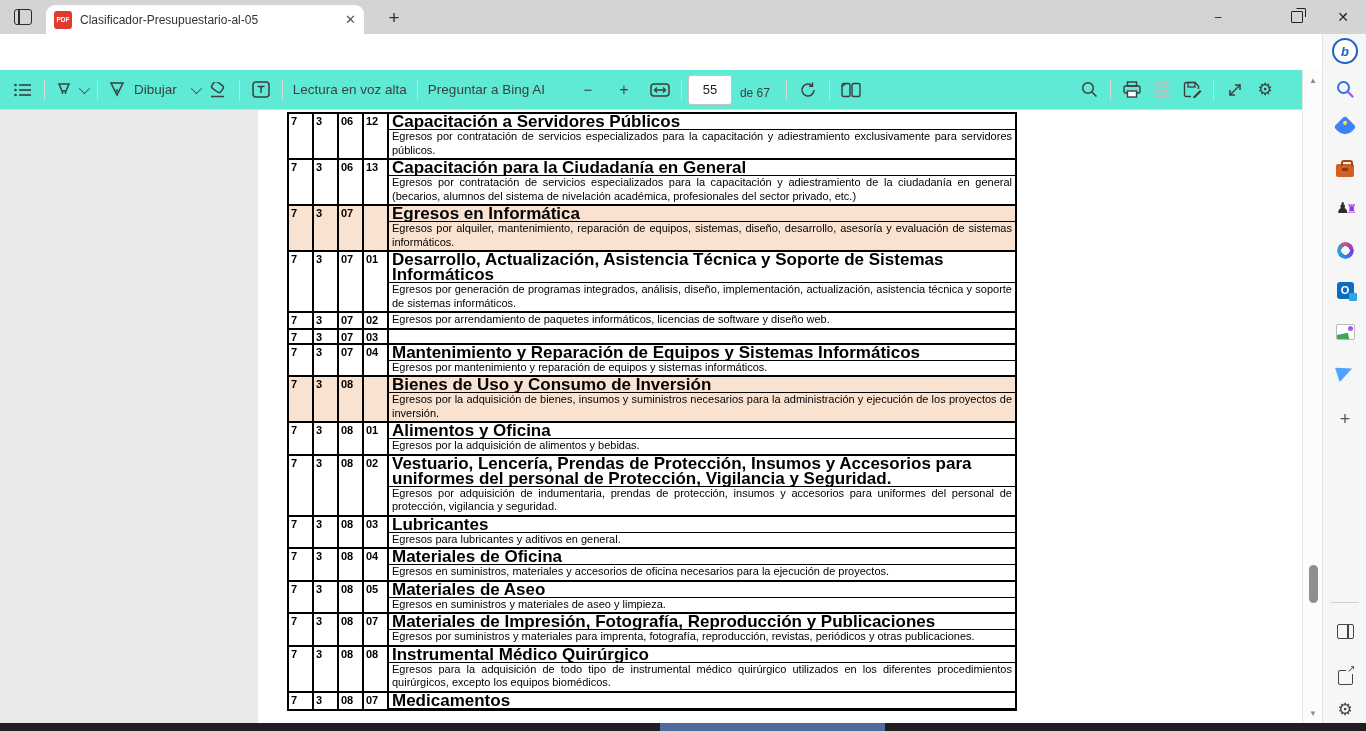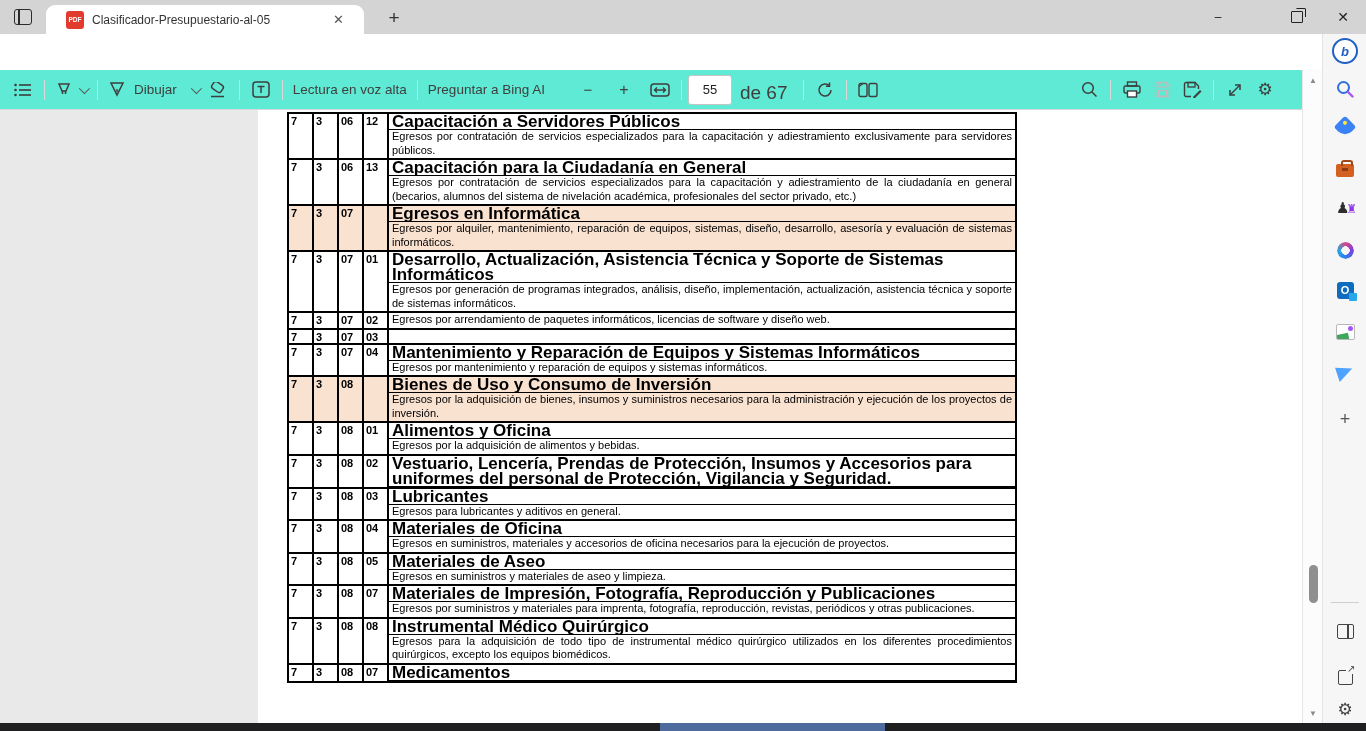--- a/index.html
+++ b/index.html
@@ -4,21 +4,21 @@
 <style>
   html,body{margin:0;padding:0;}
   body{width:1366px;height:731px;overflow:hidden;position:relative;
        font-family:"Liberation Sans",sans-serif;background:#fff;-webkit-font-smoothing:antialiased;}
   .abs{position:absolute;}
   
   .titlebar{left:0;top:0;width:1366px;height:34px;background:#d4d4d4;}
   .ws-icon{left:14px;top:9px;width:16px;height:14px;border:1.6px solid #2b2b2b;border-radius:3px;}
   .ws-icon::after{content:"";position:absolute;left:3px;top:0;bottom:0;width:1.6px;background:#2b2b2b;}
   .tab{left:46px;top:5px;width:318px;height:29px;background:#fff;border-radius:9px 9px 0 0;
-       display:flex;align-items:center;padding:0 20px;box-sizing:border-box;}
+       display:flex;align-items:center;padding:0 8px;box-sizing:border-box;}
   .pdf-badge{width:18px;height:18px;background:#e23b2e;border-radius:3px;color:#fff;font-size:6.5px;
        font-weight:bold;display:flex;align-items:center;justify-content:center;flex:0 0 auto;}
   .tab-title{font-size:12px;color:#333;margin-left:8px;white-space:nowrap;overflow:hidden;flex:1;
        -webkit-mask-image:linear-gradient(90deg,#000 85%,transparent);mask-image:linear-gradient(90deg,#000 85%,transparent);}
   .tab-close{font-size:13px;color:#555;margin-left:4px;cursor:default;}
   .newtab{left:382px;top:8px;font-size:19px;color:#333;width:24px;height:20px;text-align:center;line-height:20px;}
   .wbtn{top:0;width:46px;height:33px;display:flex;align-items:center;justify-content:center;color:#222;font-size:14px;}
   .restore-glyph{width:10px;height:10px;border:1.2px solid #222;border-radius:1px;position:relative;}
   .restore-glyph::before{content:"";position:absolute;left:2px;top:-4px;width:10px;height:10px;border:1.2px solid #222;border-radius:1px;clip-path:polygon(20% 0,100% 0,100% 80%,80% 80%,80% 20%,20% 20%);}
   
@@ -40,21 +40,21 @@
   
   .pdfbar{left:0;top:70px;width:1366px;height:40px;background:#5eead4;border-bottom:1px solid #d8d8d8;
        display:flex;align-items:center;box-sizing:border-box;padding:0 8px;}
   .tbtn{height:30px;min-width:30px;display:flex;align-items:center;justify-content:center;color:#3e3e3e;
        font-size:13.5px;border-radius:4px;padding:0 4px;box-sizing:border-box;flex:0 0 auto;}
   .tlabel{font-size:13.5px;color:#3e3e3e;padding:0 8px;flex:0 0 auto;}
   .vdiv{width:1px;height:20px;background:#d9d9d9;margin:0 6px;flex:0 0 auto;}
   .chev{width:7px;height:7px;border-right:1.4px solid #555;border-bottom:1.4px solid #555;transform:rotate(45deg) translateY(-2px);margin-left:6px;}
   .pageinput{width:38px;height:26px;border:1px solid #c4c4c4;border-radius:3px;text-align:center;font-size:13px;
        color:#222;font-family:"Liberation Sans",sans-serif;}
-  .de-label{font-size:19px;color:#3e3e3e;margin:6px 10px 0 8px;}
+  .de-label{font-size:12px;color:#3e3e3e;margin:6px 10px 0 8px;}
   svg.ic{display:block;}
   
   .content{left:0;top:110px;width:1366px;height:613px;background:#e9e9e9;overflow:hidden;}
   .page{left:258px;top:0;width:1046px;height:613px;background:#fff;overflow:hidden;}
   .pdf-table{position:absolute;left:29px;top:2px;width:730px;border:2px solid #000;border-bottom:none;box-sizing:border-box;}
   .prow{display:flex;border-bottom:2px solid #000;background:#fff;}
   .prow.hl{background:#fae2d1;}
   .ccell{width:20px;border-right:2px solid #000;font-weight:bold;font-size:11px;padding:1px 1px 0 2px;flex:0 0 auto;color:#000;}
   .dcell{flex:1;min-width:0;}
   .ptitle{font-weight:bold;font-size:17px;line-height:15px;padding:0 3px;border-bottom:1px solid #000;color:#000;}
@@ -388,20 +388,21 @@
             <div class="pdesc">Egresos por la adquisición de alimentos y bebidas.</div>
           </div>
         </div>
         <div class="prow">
           <div class="ccell">7</div>
           <div class="ccell">3</div>
           <div class="ccell">08</div>
           <div class="ccell">02</div>
           <div class="dcell">
             <div class="ptitle">Vestuario, Lencería, Prendas de Protección, Insumos y Accesorios para uniformes del personal de Protección, Vigilancia y Seguridad.</div>
+            <div class="pdesc">Egresos por adquisición de indumentaria, prendas de protección, insumos y accesorios para uniformes del personal de protección, vigilancia y seguridad.</div>
           </div>
         </div>
         <div class="prow">
           <div class="ccell">7</div>
           <div class="ccell">3</div>
           <div class="ccell">08</div>
           <div class="ccell">03</div>
           <div class="dcell">
             <div class="ptitle">Lubricantes</div>
             <div class="pdesc">Egresos para lubricantes y aditivos en general.</div>

